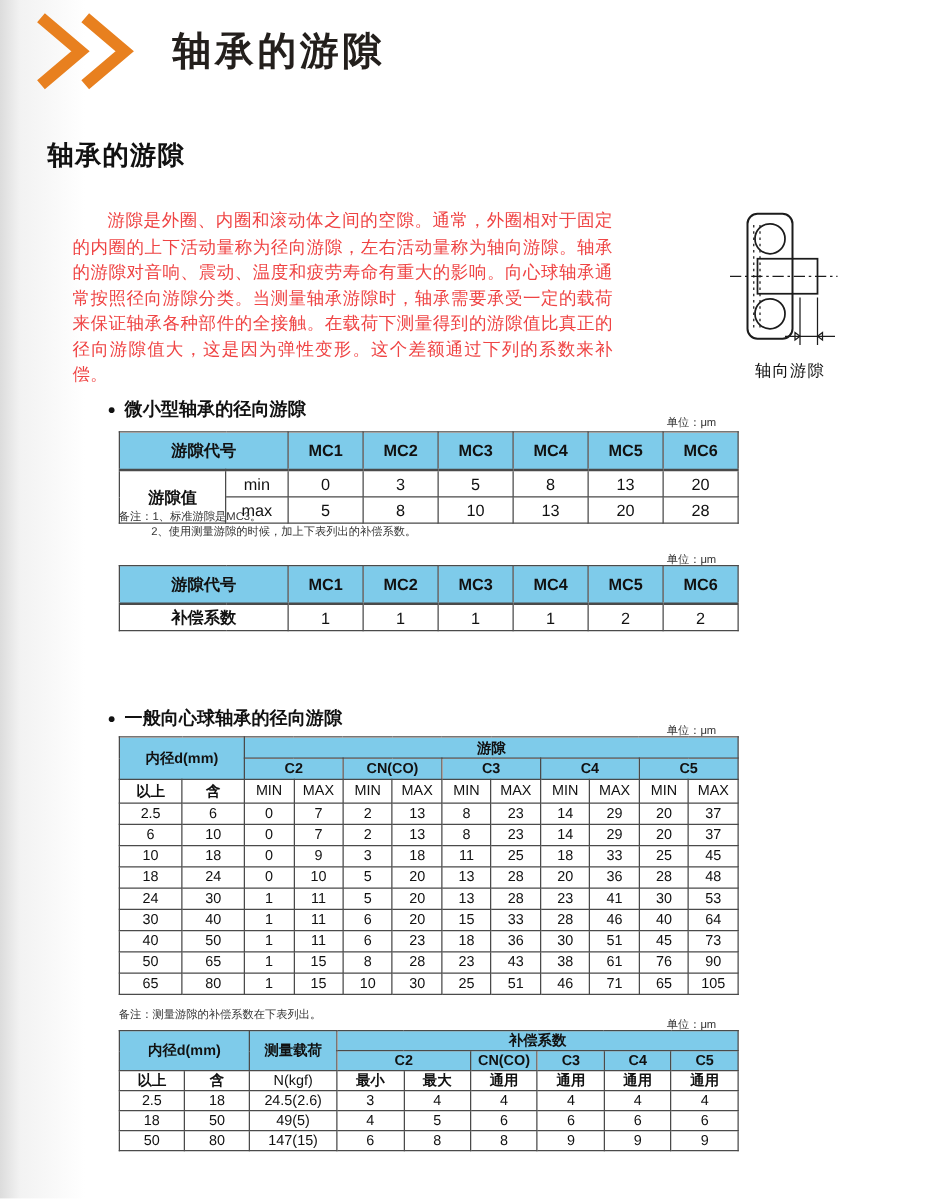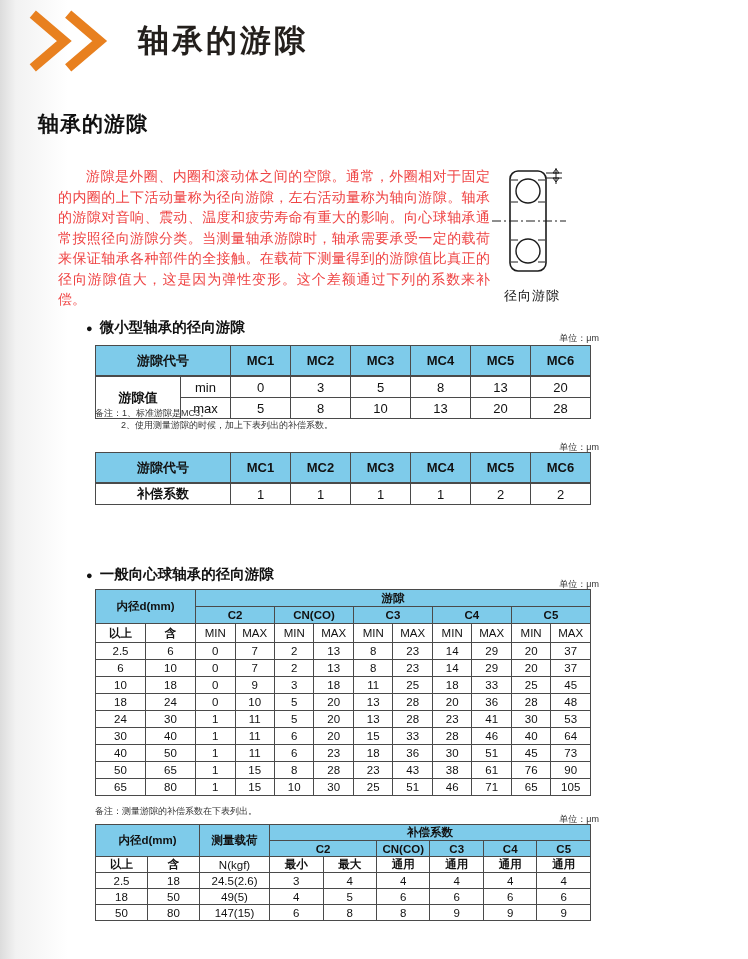--- a/index.html
+++ b/index.html
@@ -23,21 +23,21 @@
   }
   
   .fig{position:absolute;text-align:center;}
   .fig-radial{left:490px;top:168px;width:84px;}
   .fig-axial{left:584px;top:168px;width:96px;}
   .fig-label{font-size:13px;margin-top:3px;color:#111;letter-spacing:1px;}
   .diag line,.diag path,.diag rect,.diag circle{stroke:#1c1c1c;fill:none;}
   
   .sec-head{position:absolute;left:86px;font-size:14.5px;font-weight:bold;color:#111;display:flex;align-items:center;gap:7px;}
   .sec-head .bullet{font-size:11px;}
-  .unit{position:absolute;right:149px;font-size:9px;color:#333;}
+  .unit{position:absolute;right:175px;font-size:9px;color:#333;}
   .note{position:absolute;left:95px;font-size:9px;line-height:11.5px;color:#333;}
   .note .ind1{padding-left:26px;}
   .note .ind2{padding-left:108px;}
   
   table.dtable{position:absolute;left:95px;border-collapse:collapse;table-layout:fixed;width:496px;}
   .dtable td{
     border:1px solid #4a4a4a;text-align:center;vertical-align:middle;
     color:#111;background:#fff;overflow:hidden;white-space:nowrap;padding:0 1px;
   }
   .dtable td.hd{background:#7ecbea;font-weight:bold;}
@@ -61,36 +61,36 @@
     <svg width="88" height="62" viewBox="0 0 92 64" aria-hidden="true">
       <polyline points="5,4 38,32 5,60" fill="none" stroke="#e8801f" stroke-width="10"></polyline>
       <polyline points="42,4 75,32 42,60" fill="none" stroke="#e8801f" stroke-width="10"></polyline>
     </svg>
     <div class="hdr-title">轴承的游隙</div>
   </div>
 
   <div class="article-title">轴承的游隙</div>
   <div class="intro">游隙是外圈、内圈和滚动体之间的空隙。通常，外圈相对于固定的内圈的上下活动量称为径向游隙，左右活动量称为轴向游隙。轴承的游隙对音响、震动、温度和疲劳寿命有重大的影响。向心球轴承通常按照径向游隙分类。当测量轴承游隙时，轴承需要承受一定的载荷来保证轴承各种部件的全接触。在载荷下测量得到的游隙值比真正的径向游隙值大，这是因为弹性变形。这个差额通过下列的系数来补偿。</div>
 
-  <div class="fig fig-radial">
-    <svg class="diag" width="84" height="112" viewBox="0 0 84 112" aria-hidden="true">
-      <rect x="20" y="3" width="36" height="100" rx="8" stroke-width="1.6"></rect>
-      <circle cx="38" cy="23" r="12" stroke-width="1.4"></circle>
-      <circle cx="38" cy="83" r="12" stroke-width="1.4"></circle>
-      <path d="M21 12 H28 M48 12 H55" stroke-width="1"></path>
-      <path d="M21 34 H28 M48 34 H55" stroke-width="1"></path>
-      <path d="M21 72 H28 M48 72 H55" stroke-width="1"></path>
-      <path d="M21 94 H28 M48 94 H55" stroke-width="1"></path>
-      <path d="M2 53 H76" stroke-width="1" stroke-dasharray="9 3 2 3"></path>
-      <path d="M66 0 V16 M56 5 H72 M56 10 H72" stroke-width="1"></path>
-      <path d="M63 5 L66 1 L69 5 Z M63 10 L66 14 L69 10 Z" fill="#1c1c1c" stroke="none"></path>
+
+  <div class="fig fig-axial">
+    <svg class="diag" width="96" height="112" viewBox="0 0 96 112" aria-hidden="true">
+      <rect x="14" y="3" width="36" height="100" rx="8" stroke-width="1.6"></rect>
+      <circle cx="32" cy="23" r="12" stroke-width="1.4"></circle>
+      <circle cx="32" cy="83" r="12" stroke-width="1.4"></circle>
+      <rect x="22" y="39" width="48" height="28" stroke-width="1.4"></rect>
+      <path d="M19 12 V94" stroke-width="1" stroke-dasharray="2 3"></path>
+      <path d="M24 12 V94" stroke-width="1" stroke-dasharray="2 3"></path>
+      <path d="M0 53 H86" stroke-width="1" stroke-dasharray="9 3 2 3"></path>
+      <path d="M56 70 V108 M70 70 V108" stroke-width="1"></path>
+      <path d="M44 101 H84" stroke-width="1"></path>
+      <path d="M52 98 L56 101 L52 104 Z M74 98 L70 101 L74 104 Z" fill="#1c1c1c" stroke="none"></path>
     </svg>
-    <div class="fig-label">径向游隙</div>
-  </div>
-
+    <div class="fig-label">轴向游隙</div>
+  </div>
 
   <div class="sec-head" style="top:318px;">
     <span class="bullet">●</span>
     <span>微小型轴承的径向游隙</span>
   </div>
   <div class="unit" style="top:332px;">单位：μm</div>
 
   <table class="dtable tbl-micro">
     <colgroup>
         <col style="width:85px">

